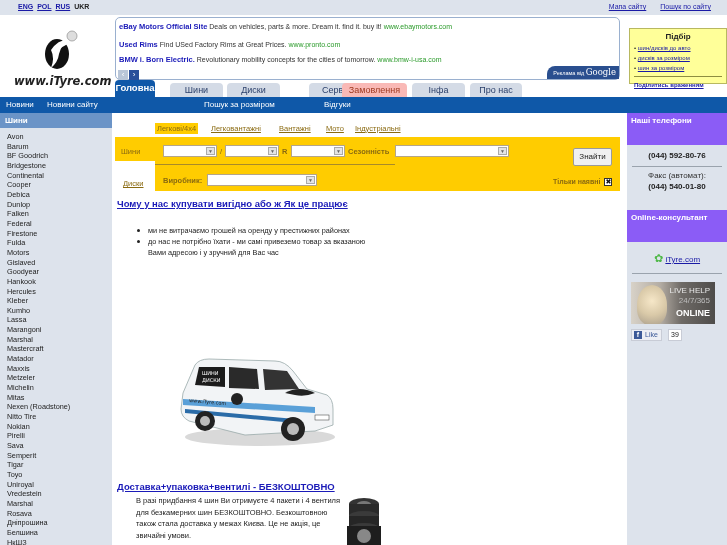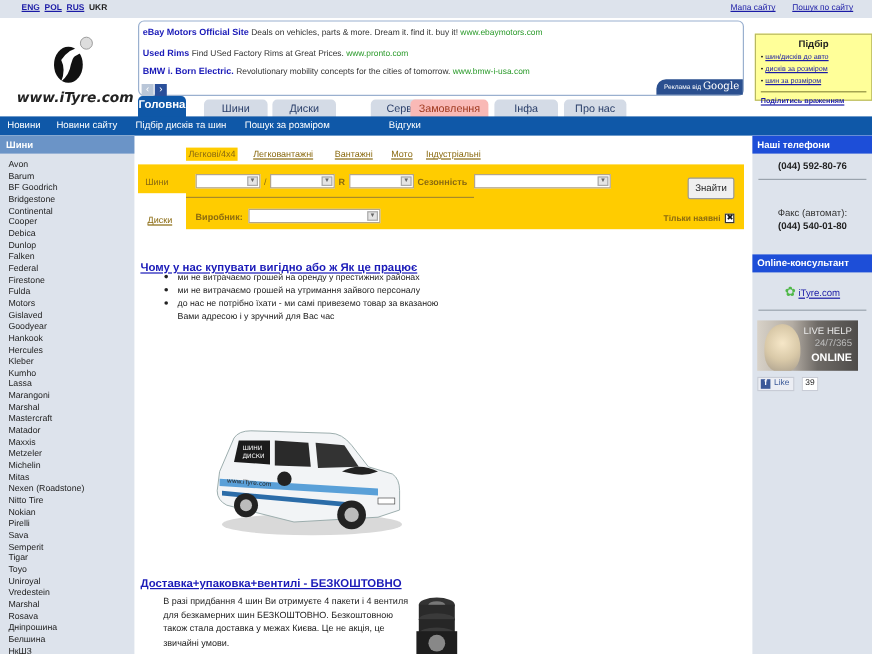--- a/index.html
+++ b/index.html
@@ -53,21 +53,21 @@
   .navbar a { position: absolute; top: 3px; color: #fff; text-decoration: none; font-size: 8px; }
 
   
   .leftbar { position: absolute; left: 0; top: 113px; width: 112px; height: 432px; background: #dde3ec; }
   .side-head { height: 15px; background: #6b94c7; color: #fff; font-weight: bold; font-size: 8px; padding: 3px 5px; }
   .brand-list { list-style: none; padding: 4px 0 0 7px; }
   .brand-list li { font-size: 7.3px; line-height: 9.65px; color: #222; }
 
   
   .rightbar { position: absolute; left: 627px; top: 113px; width: 100px; height: 432px; background: #dde3ec; }
-  .rhead { height: 15px; background: #1d4ed8; color: #fff; font-weight: bold; font-size: 8px; padding: 3px 4px; }
+  .rhead { height: 32px; background: #8b5cf6; color: #fff; font-weight: bold; font-size: 8px; padding: 3px 4px; }
   .phone { text-align: center; font-size: 8px; font-weight: bold; color: #222; }
   .fax-label { text-align: center; font-size: 8px; color: #333; }
   .rsep { border-top: 1px solid #9aa3ad; margin: 0 5px; }
   .icq-row { text-align: center; font-size: 8px; margin-top: 10px; }
   .icq-row a { color: #1a1aa6; }
   .livehelp { margin: 8px 0 0 4px; width: 84px; height: 42px; background: linear-gradient(90deg, #d8d2c8 0%, #b3aca3 35%, #6e6a66 60%, #4e4c4a 100%); position: relative; overflow: hidden; }
   .livehelp .face { position: absolute; left: 6px; top: 3px; width: 30px; height: 40px; border-radius: 50% 50% 40% 40%; background: radial-gradient(circle at 50% 40%, #f6e7c8 0%, #d9c9a8 50%, #a79c8b 100%); }
   .livehelp .t1 { position: absolute; right: 5px; top: 4px; color: #e8e8e8; font-size: 8px; }
   .livehelp .t2 { position: absolute; right: 5px; top: 14px; color: #bdbdbd; font-size: 8px; }
   .livehelp .t3 { position: absolute; right: 5px; top: 26px; color: #fff; font-size: 9px; font-weight: bold; }
@@ -86,21 +86,21 @@
   .search-left .dysky-link { position: absolute; left: 8px; top: 42px; font-size: 7.5px; color: #8a6a10; }
   .sel { position: absolute; height: 12px; background: #fff; border: 1px solid #b3a58a; }
   .sel .arrow { position: absolute; right: 1px; top: 1px; width: 9px; height: 8px; background: #e4e4e4; border: 1px solid #aaa; font-size: 5px; line-height: 7px; text-align: center; color: #666; }
   .plabel { position: absolute; font-size: 7.5px; font-weight: bold; color: #8a6a10; }
   .psep { position: absolute; left: 0; top: 27px; width: 240px; border-top: 1px solid #a88a2a; }
   .find-btn { position: absolute; left: 573px; top: 148px; width: 39px; height: 18px; background: #f0f0f0; border: 1px solid #9a9a9a; border-radius: 2px; font-size: 8px; text-align: center; line-height: 16px; color: #222; }
   .only-avail { position: absolute; left: 553px; top: 178px; font-size: 7px; font-weight: bold; color: #8a6a10; }
   .only-avail .chk { display: inline-block; width: 8px; height: 8px; background: #fff; border: 1px solid #333; font-size: 7px; line-height: 6px; text-align: center; vertical-align: middle; margin-left: 2px; color: #111; }
 
   
-  .why-title { position: absolute; left: 117px; top: 218px; font-size: 9.5px; font-weight: bold; }
+  .why-title { position: absolute; left: 117px; top: 198px; font-size: 9.5px; font-weight: bold; }
   .why-title a { color: #1a1ab8; }
   .why-list { position: absolute; left: 135px; top: 225px; width: 245px; list-style: none; }
   .why-list li { position: relative; padding-left: 13px; font-size: 7.3px; line-height: 11px; color: #222; margin-bottom: 0; }
   .why-list li::before { content: ""; position: absolute; left: 2px; top: 4px; width: 3px; height: 3px; border-radius: 50%; background: #222; }
 
   .van { position: absolute; left: 175px; top: 355px; width: 160px; height: 95px; }
 
   .deliv-title { position: absolute; left: 117px; top: 481px; font-size: 9.5px; font-weight: bold; }
   .deliv-title a { color: #1a1ab8; }
   .deliv-text { position: absolute; left: 136px; top: 495px; width: 210px; font-size: 7.5px; line-height: 11.7px; color: #222; }
@@ -174,21 +174,21 @@
   <div class="tab" style="left:112px;width:53px;">Диски</div>
   <div class="tab" style="left:158px;width:54px;margin-left:36px;">Сервіс</div>
   <div class="tab order" style="left:227px;width:65px;">Замовлення</div>
   <div class="tab" style="left:297px;width:53px;">Інфа</div>
   <div class="tab" style="left:355px;width:52px;">Про нас</div>
 </div>
 
 <div class="navbar">
   <a href="#" style="left:6px;">Новини</a>
   <a href="#" style="left:47px;">Новини сайту</a>
-  <a href="#" style="left:113px;">Підбір дисків та шин</a>
+  <a href="#" style="left:113px;margin-top:14px;">Підбір дисків та шин</a>
   <a href="#" style="left:204px;">Пошук за розміром</a>
   <a href="#" style="left:288px;margin-left:36px;">Відгуки</a>
 </div>
 
 <div class="leftbar">
   <div class="side-head">Шини</div>
   <ul class="brand-list" id="brand-list">
       <li>Avon</li>
       <li>Barum</li>
       <li>BF Goodrich</li>
@@ -279,21 +279,20 @@
 <div class="only-avail">
   <span>Тільки наявні</span>
   <span class="chk">✖</span>
 </div>
 
 <div class="why-title">
   <a href="#">Чому у нас купувати вигідно або ж Як це працює</a>
 </div>
 <ul class="why-list">
   <li>ми не витрачаємо грошей на оренду у престижних районах</li>
-  <li>ми не витрачаємо грошей на утримання зайвого персоналу</li>
   <li>до нас не потрібно їхати - ми самі привеземо товар за вказаною Вами адресою і у зручний для Вас час</li>
 </ul>
 
 <svg class="van" viewBox="0 0 160 95">
   <ellipse cx="85" cy="82" rx="75" ry="9" fill="#d9d9d9"></ellipse>
   <path d="M8 38 L20 10 Q24 4 34 4 L100 6 Q110 6 118 16 L132 34 L152 40 Q158 44 158 54 L158 70 L140 76 L70 80 L14 66 Q6 62 6 54 Z" fill="#f2f4f6" stroke="#9aa" stroke-width="0.8"></path>
   <path d="M24 12 L50 12 L50 32 L20 30 Z" fill="#1b1b1b"></path>
   <text x="27" y="20" font-size="5" fill="#fff" font-family="DejaVu Sans, sans-serif">ШИНИ</text>
   <text x="27" y="27" font-size="5" fill="#fff" font-family="DejaVu Sans, sans-serif">ДИСКИ</text>
   <path d="M54 12 L82 14 L84 34 L54 33 Z" fill="#2a2a2a"></path>
@@ -322,21 +321,21 @@
   <rect x="6" y="20" width="30" height="12" fill="#262626"></rect>
   <ellipse cx="21" cy="32" rx="15" ry="5" fill="#3a3a3a"></ellipse>
   <rect x="4" y="30" width="34" height="19" fill="#1e1e1e"></rect>
   <circle cx="21" cy="40" r="7" fill="#888"></circle>
 </svg>
 
 <div class="rightbar">
   <div class="rhead">Наші телефони</div>
   <div class="phone" style="margin-top:6px;">(044) 592-80-76</div>
   <div class="rsep" style="margin-top:6px;"></div>
-  <div class="fax-label" style="margin-top:23px;">Факс (автомат):</div>
+  <div class="fax-label" style="margin-top:4px;">Факс (автомат):</div>
   <div class="phone" style="margin-top:2px;">(044) 540-01-80</div>
   <div class="rhead" style="margin-top:19px;">Online-консультант</div>
   <div class="icq-row">
     <span style="color:#4fb848;font-size:11px;">✿</span>
     <a href="#">iTyre.com</a>
   </div>
   <div class="rsep" style="margin-top:8px;"></div>
   <div class="livehelp">
     <div class="face"></div>
     <div class="t1">LIVE HELP</div>

